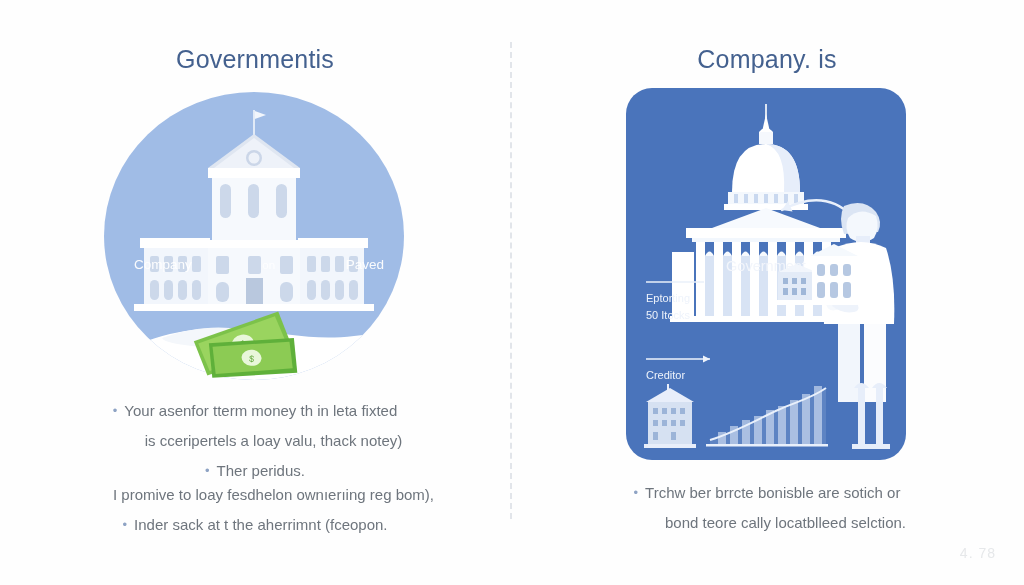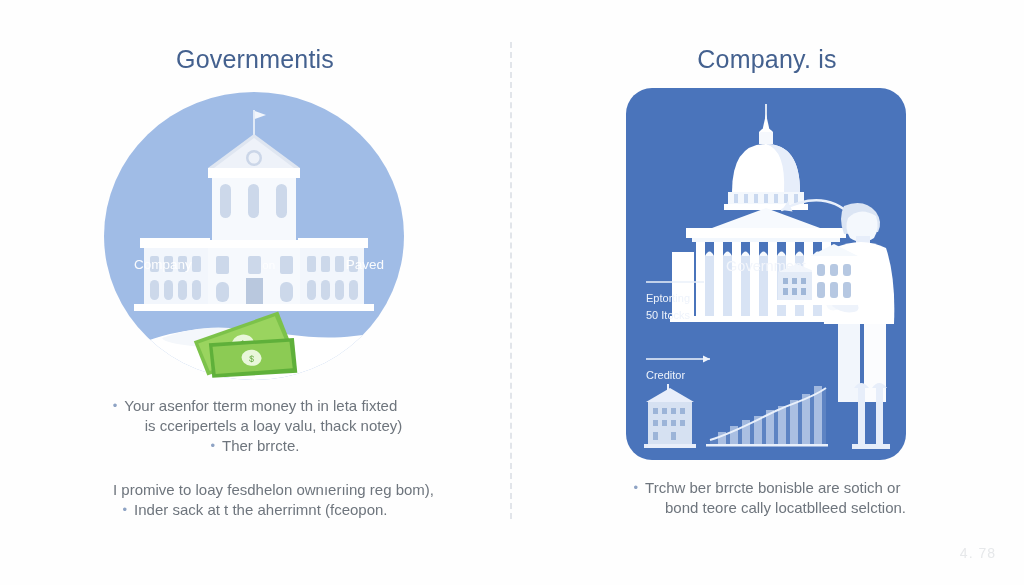--- a/index.html
+++ b/index.html
@@ -120,21 +120,21 @@
   }
   .card-tag-1 { left: 20px; top: 202px; }
   .card-tag-2 { left: 20px; top: 279px; }
 
   
   .bullets {
     position: absolute;
     left: 0; right: 0;
     color: #6e757d;
     font-size: 15px;
-    line-height: 20px;
+    line-height: 30px;
   }
   .bul-line {
     display: block;
     text-align: center;
     white-space: nowrap;
   }
   .bul-line .dot {
     color: #8ea3c4;
     margin-right: 7px;
     font-size: 13px;
@@ -250,21 +250,21 @@
       <div class="circle-label-row">
         <span class="lbl-a">Company</span>
         <span class="lbl-mid">on</span>
         <span class="lbl-b">Paved</span>
       </div>
     </div>
 
     <div class="bullets left-bullets-a">
       <span class="bul-line"><span class="dot">•</span><span>Your asenfor tterm money th in leta fixted</span></span>
       <span class="bul-line nodot"><span>is cceripertels a loay valu, thack notey)</span></span>
-      <span class="bul-line"><span class="dot">•</span><span>Ther brrcte.</span></span>
+      <span class="bul-line"><span class="dot">•</span><span>Ther peridus.</span></span>
     </div>
 
     <div class="bullets left-bullets-b">
       <span class="bul-line nodot"><span>I promive to loay fesdhelon ownıerıing reg bom),</span></span>
       <span class="bul-line"><span class="dot">•</span><span>Inder sack at t the aherrimnt (fceopon.</span></span>
     </div>
   </section>
 
   <section class="panel panel-right">
 

